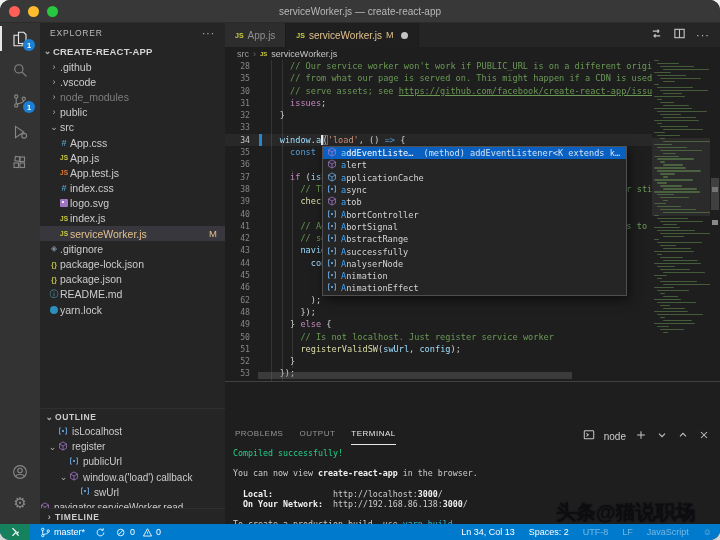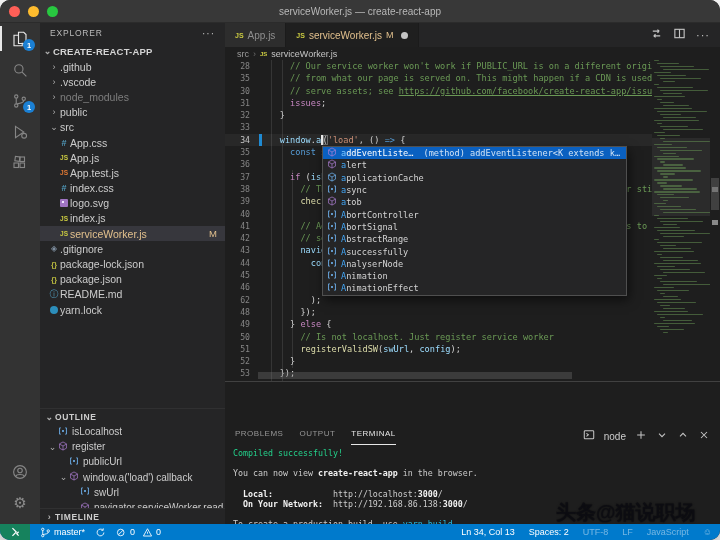--- a/index.html
+++ b/index.html
@@ -348,21 +348,21 @@
             <div class="ol-row" style="padding-left: 40px;">
               <span><svg viewBox="0 0 16 16" width="10" height="10">
                   <g fill="none" stroke="#75beff" stroke-width="1.3">
                     <path d="M4.5 3h-2v10h2"></path>
                     <path d="M11.5 3h2v10h-2"></path>
                   </g>
                   <circle cx="8" cy="8" r="1.6" fill="#75beff"></circle>
                 </svg></span>
               <span>swUrl</span>
             </div>
-            <div class="ol-row" style="padding-left: 40px;">
+            <div class="ol-row" style="">
               <span><svg viewBox="0 0 16 16" width="10" height="10">
                   <g fill="none" stroke="#b180d7" stroke-width="1.1">
                     <path d="M8 1.5l5.5 3v7L8 14.5l-5.5-3v-7z"></path>
                     <path d="M8 8l5.5-3M8 8L2.5 5M8 8v6.5"></path>
                   </g>
                 </svg></span>
               <span>navigator.serviceWorker.read</span>
             </div>
           </div>
       </div>

